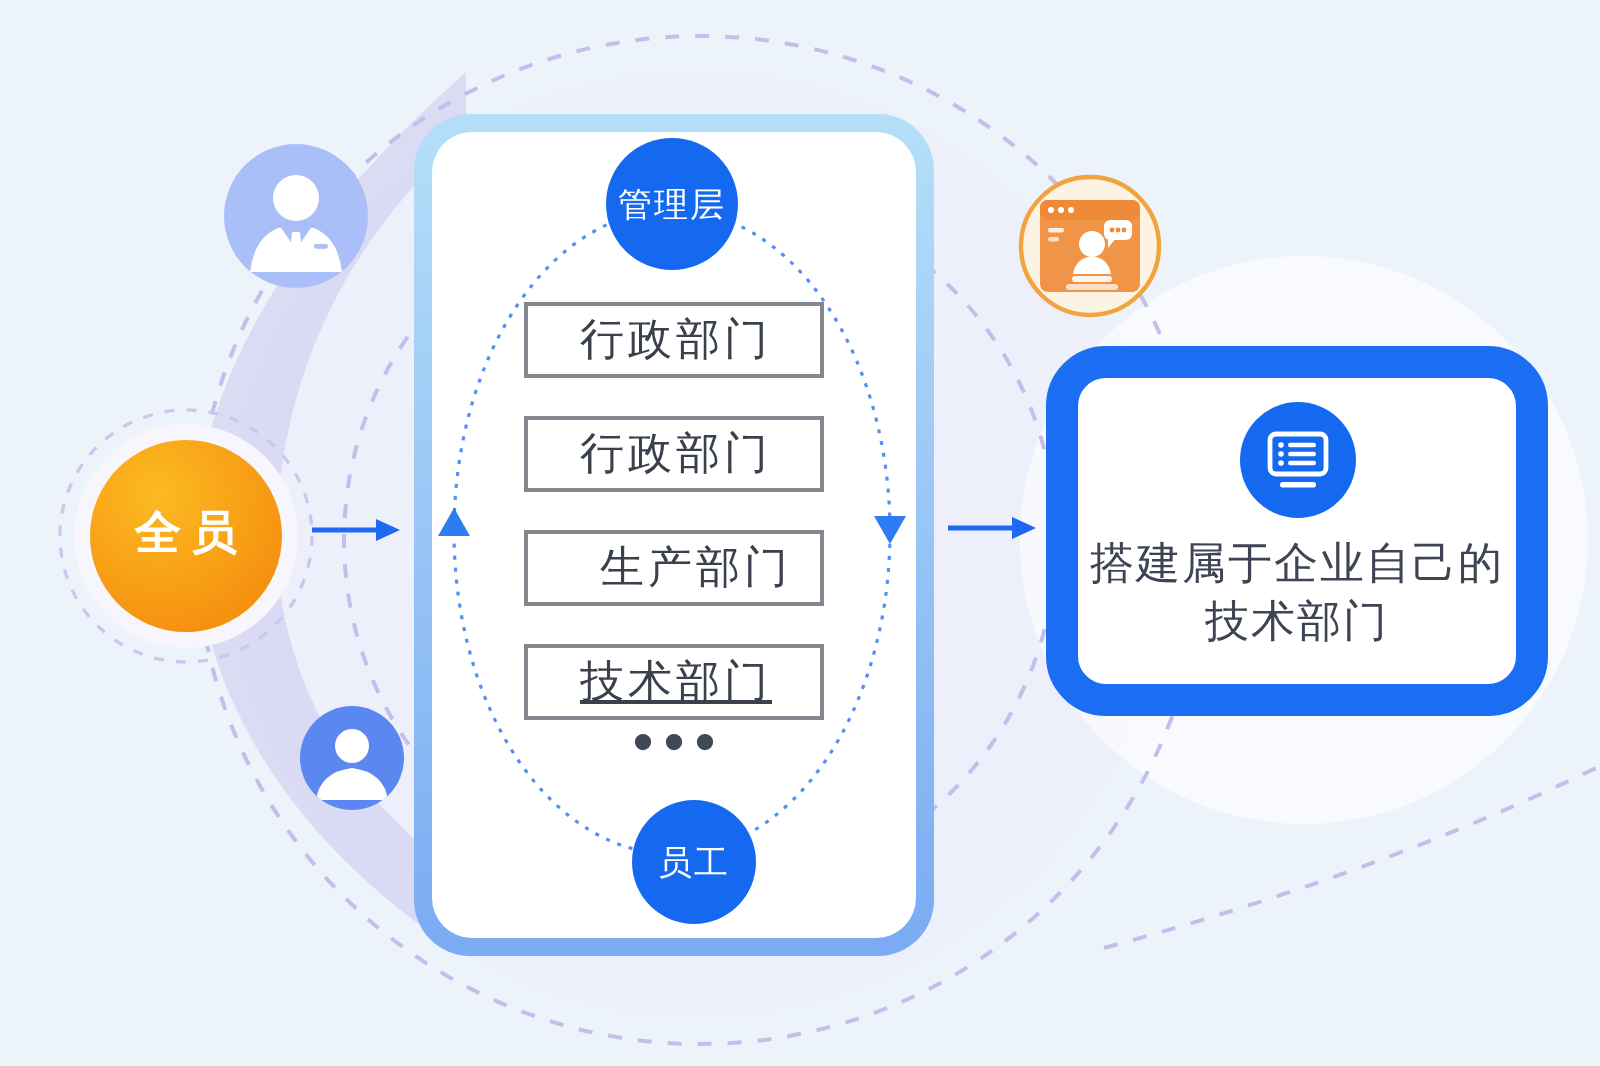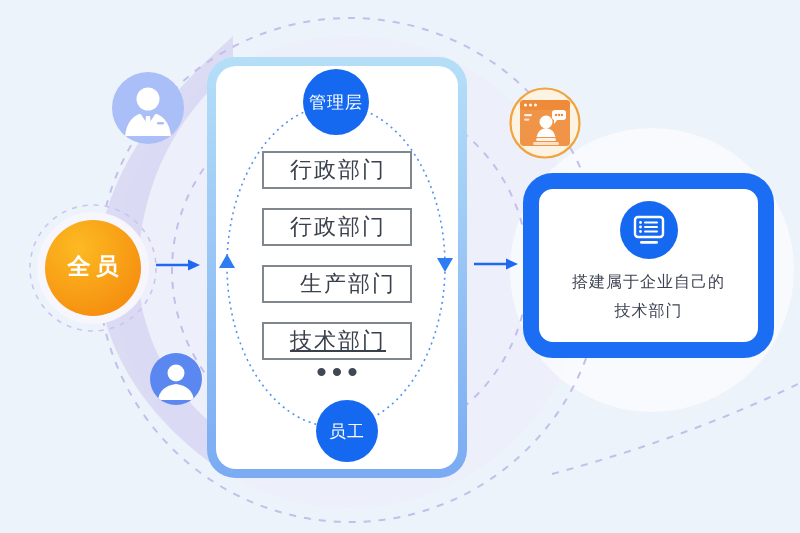--- a/index.html
+++ b/index.html
@@ -56,21 +56,21 @@
   .right-card{
     left:523px;top:173px;width:251px;height:185px;box-sizing:border-box;
     background:#fff;border:16px solid #1b6ef3;border-radius:30px;z-index:3;
     display:flex;flex-direction:column;align-items:center;
   }
   .card-icon-circle{
     width:58px;height:58px;border-radius:50%;background:#1569f1;
     margin-top:12px;display:flex;align-items:center;justify-content:center;
   }
   .card-text{
-    margin-top:8px;text-align:center;font-size:16px;line-height:29px;
+    margin-top:8px;text-align:center;font-size:22px;line-height:29px;
     color:#3e4453;letter-spacing:1px;
   }
 
   .z1{z-index:1;} .z4{z-index:4;}
 </style>
 </head>
 <body>
 
 <svg class="abs z1" width="800" height="533" viewBox="0 0 800 533" style="left:0;top:0;">
 

